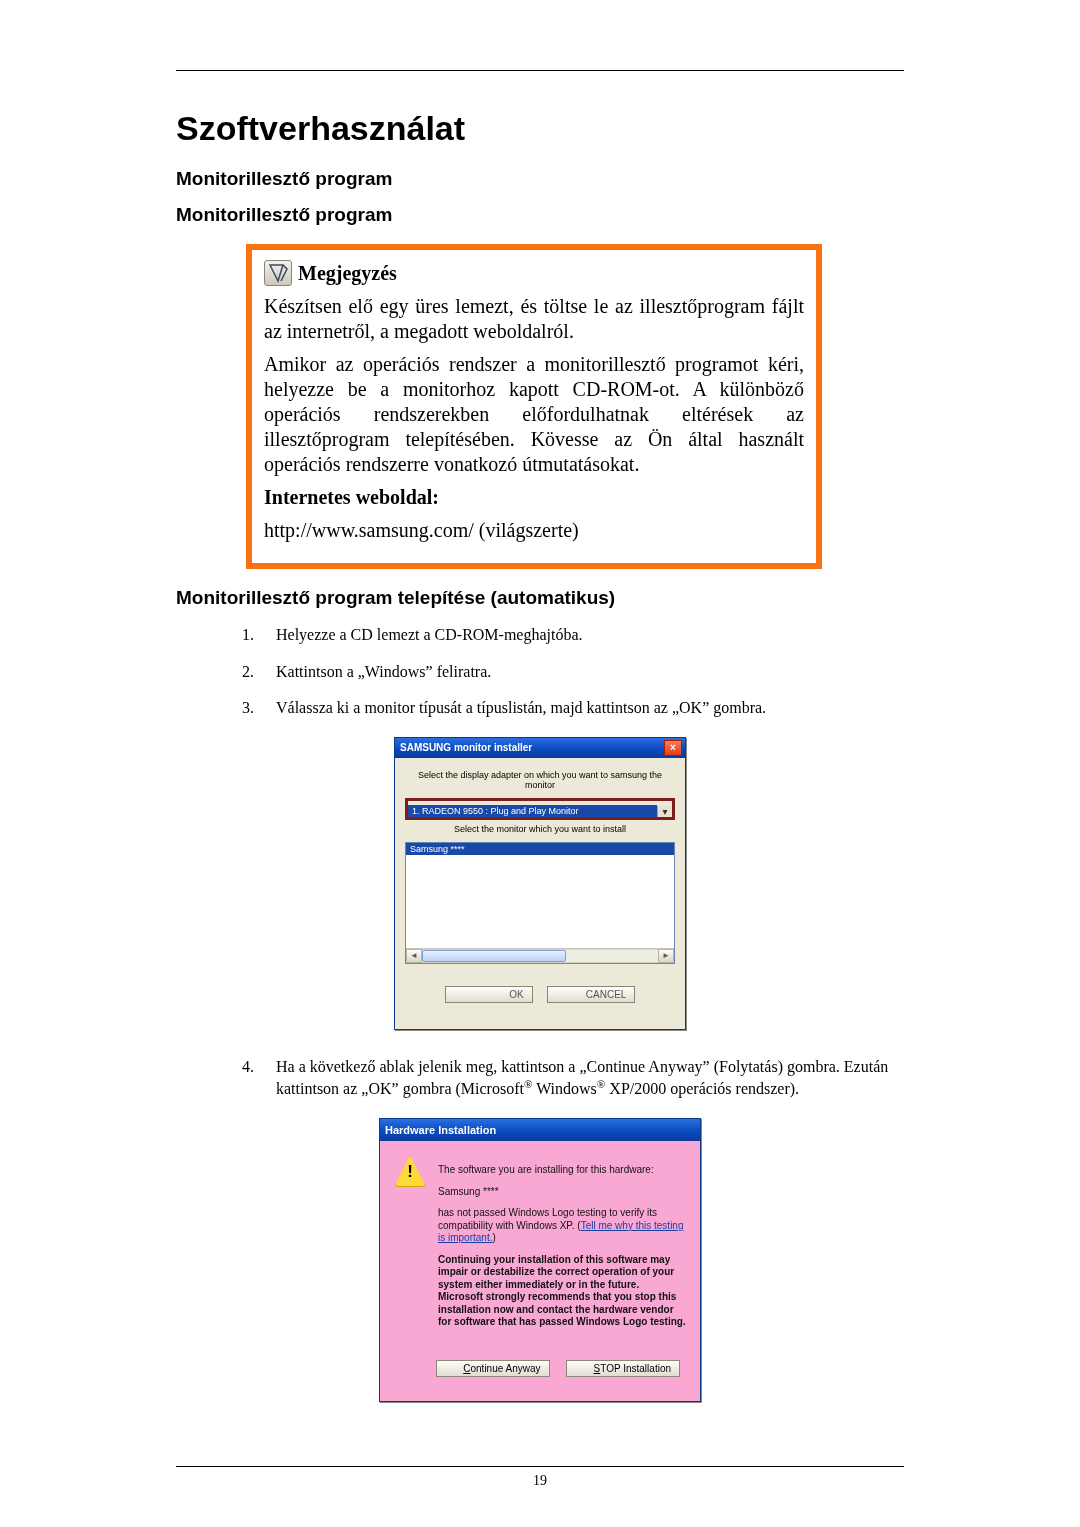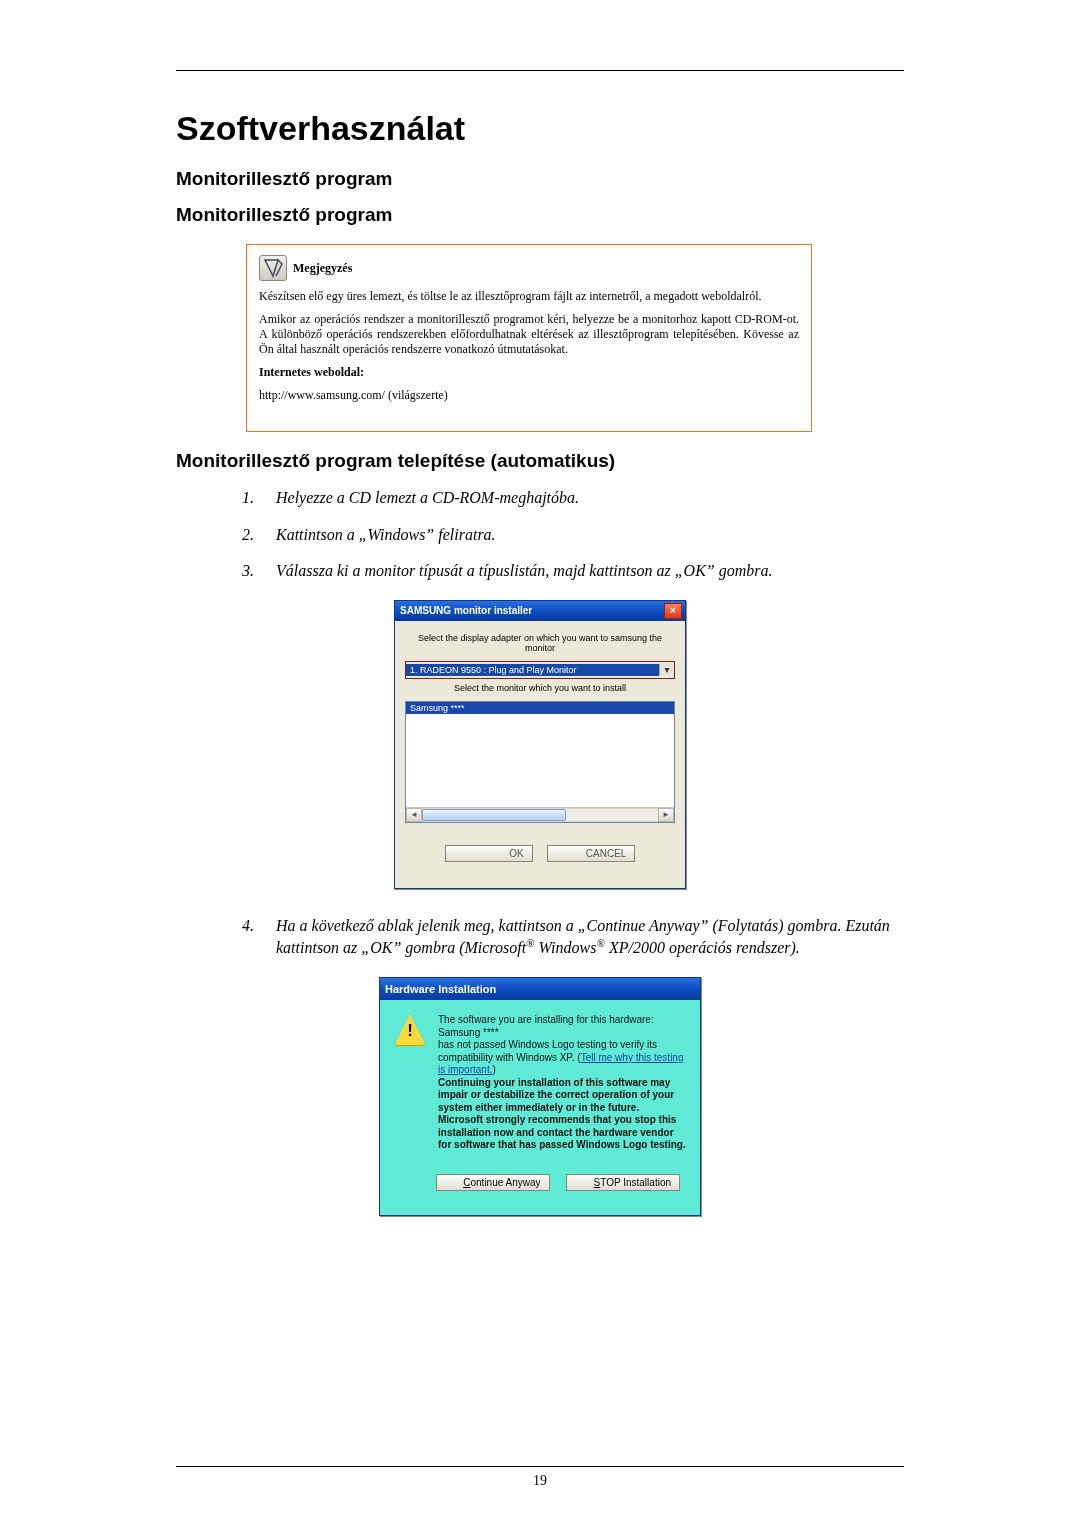--- a/index.html
+++ b/index.html
@@ -29,24 +29,24 @@
     margin: 38px 0 20px 0;
   }
   h2.section {
     font-family: Arial, Helvetica, sans-serif;
     font-weight: bold;
     font-size: 19px;
     margin: 14px 0 8px 0;
   }
   .note-box {
     margin: 18px 0 18px 70px;
-    border: 1px solid #f97316;
-    padding: 10px 12px 20px 12px;
+    border: 6px solid #f97316;
+    padding: 10px 12px 12px 12px;
     width: 540px;
-    font-size: 12px;
+    font-size: 20px;
     line-height: 1.25;
   }
   .note-head {
     display: flex;
     align-items: center;
     gap: 6px;
     margin-bottom: 6px;
   }
   .note-icon {
     width: 26px;
@@ -54,21 +54,21 @@
     background: linear-gradient(180deg, #f3f0e9 0%, #cfc9bd 100%);
     border: 1px solid #8a8578;
     border-radius: 3px;
     position: relative;
   }
   .note-icon svg { position: absolute; inset: 0; }
   .note-title { font-weight: bold; }
   .note-box p { margin: 8px 0; text-align: justify; }
   .note-box .label { font-weight: bold; }
   ol.steps { margin: 10px 0 10px 64px; padding: 0 0 0 26px; font-size: 16px; }
-  ol.steps > li { margin: 15px 0; padding-left: 10px; line-height: 1.35; font-style: italic; }
+  ol.steps > li { margin: 15px 0; padding-left: 10px; line-height: 1.35; }
   ol.steps > li::marker { content: counter(list-item) ".   "; }
 
   
   .dlg-wrap { text-align: center; margin: 18px 0 26px 0; }
   .dlg {
     display: inline-block;
     text-align: left;
     width: 290px;
     border: 1px solid #0a3a8a;
     font-family: Tahoma, Arial, sans-serif;
@@ -93,22 +93,22 @@
     border: 1px solid #a12000;
     color: #fff;
     display: flex; align-items: center; justify-content: center;
     font-weight: bold;
     font-size: 10px;
     line-height: 1;
   }
   .dlg-body { padding: 8px 10px 10px 10px; }
   .dlg-body .hint { text-align: center; color: #000; margin: 4px 0 8px; font-size: 9px; }
   .dlg-select {
-    display: flex; align-items: center;
-    border: 1px solid #7f1d1d;
+    display: flex; align-items: flex-end;
+    border: 3px solid #7f1d1d;
     height: 16px;
   }
   .dlg-select .val {
     flex: 1;
     background: #1848a8;
     color: #fff;
     padding: 1px 4px;
     font-size: 9px;
     white-space: nowrap;
     overflow: hidden;
@@ -168,39 +168,39 @@
     text-align: right;
     margin: 12px 6px;
   }
 
   
   .hwdlg {
     display: inline-block;
     text-align: left;
     width: 320px;
     border: 1px solid #0a3a8a;
-    background: #5eead4;
+    background: #f9a8d4;
     font-family: Tahoma, Arial, sans-serif;
     box-shadow: 1px 1px 0 #888;
   }
   .hwdlg .dlg-title { height: 22px; font-size: 11px; }
   .hw-body { padding: 14px 14px 10px 14px; display: flex; gap: 12px; font-size: 10px; color: #111; }
   .hw-icon {
     width: 30px; height: 30px; flex: none;
     border-radius: 4px;
     background: #ffd93a;
     border: 1px solid #caa400;
     position: relative;
     clip-path: polygon(50% 0%, 100% 100%, 0% 100%);
   }
   .hw-icon span {
     position: absolute; left: 0; right: 0; top: 6px; text-align: center;
     color: #000; font-weight: bold; font-size: 17px;
   }
-  .hw-text p { margin: 0 0; line-height: 1.25; }
+  .hw-text p { margin: 9px 0; line-height: 1.25; }
   .hw-text .link { color: #173fa5; text-decoration: underline; }
   .hw-text .bold { font-weight: bold; }
   .hw-btns { text-align: right; padding: 0 14px 12px; }
   .hw-btns .winbtn { min-width: 96px; color: #000; font-size: 10px; }
   .hw-btns .winbtn .ul { text-decoration: underline; }
 
   .reg { vertical-align: super; font-size: 0.7em; }
 
   .page-num {
     position: absolute;

